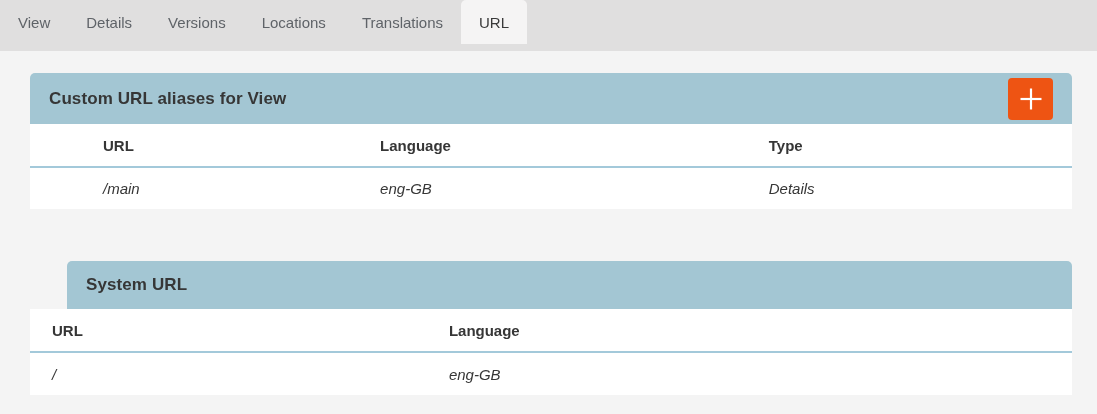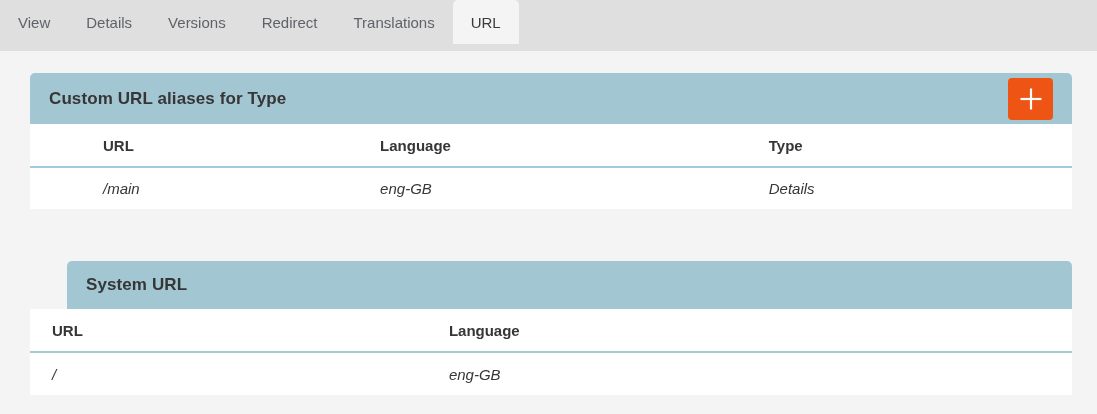--- a/index.html
+++ b/index.html
@@ -113,30 +113,30 @@
   .tbl-system  th { height: 43px; }
   .tbl-system  td { height: 43px; }
 </style>
 </head>
 <body>
 
 <nav class="tabbar">
     <div class="tab">View</div>
     <div class="tab">Details</div>
     <div class="tab">Versions</div>
-    <div class="tab">Redirect</div>
+    <div class="tab">Locations</div>
     <div class="tab">Translations</div>
     <div class="tab active">URL</div>
   </nav>
 
 <main class="content">
 
   <section class="panel">
     <header class="panel-header">
-      <h2>Custom URL aliases for Type</h2>
+      <h2>Custom URL aliases for View</h2>
       <button class="add-btn" title="">
         <svg width="24" height="24" viewBox="0 0 24 24">
           <line x1="12" y1="1.5" x2="12" y2="22.5" stroke="#ffffff" stroke-width="2.2"></line>
           <line x1="1.5" y1="12" x2="22.5" y2="12" stroke="#ffffff" stroke-width="2.2"></line>
         </svg>
       </button>
     </header>
     <table class="tbl tbl-aliases" id="aliases-table">
       <thead>
           <tr>

